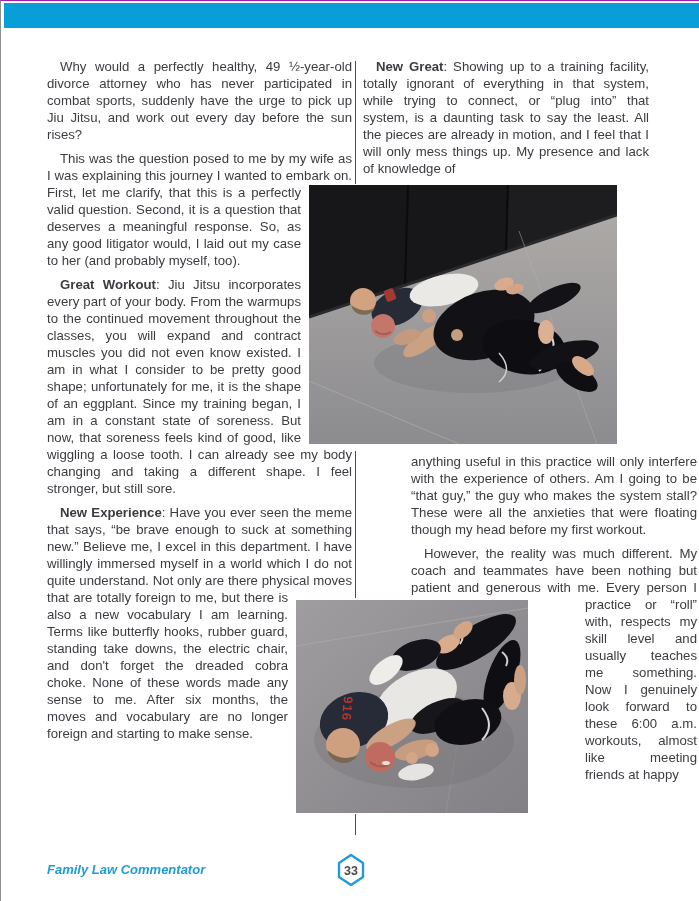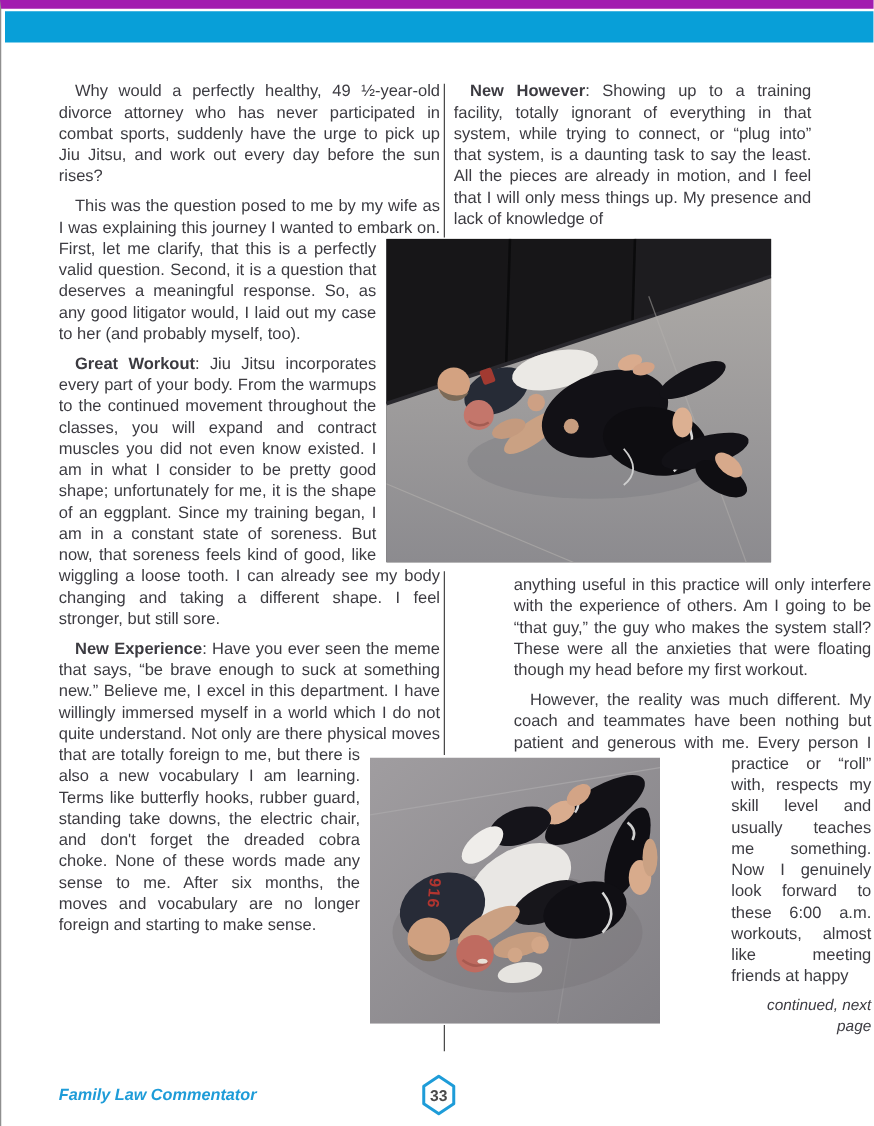--- a/index.html
+++ b/index.html
@@ -1,19 +1,19 @@
 <!DOCTYPE html>
 <html style="--accent: #089fd8; --footer_accent: #1e9cd8; --body_text: #3c3b41; --divider: #4a4a4a;"><head>
 <meta charset="utf-8">
 <style>
   html,body { margin:0; padding:0; background:#fff; }
   .page {
     position:relative; width:699px; height:901px; background:#fff;
     font-family:"Liberation Sans", sans-serif; overflow:hidden;
-    border-left:1px solid #8f8f8f; border-top:7px solid #a21caf; box-sizing:border-box;
+    border-left:1px solid #8f8f8f; border-top:1px solid #a21caf; box-sizing:border-box;
   }
   .top-bar { position:absolute; left:3px; right:0; top:2px; height:25px;
     background:var(--accent,#089fd8); }
 
   .textcol { position:absolute; font-size:13.2px; line-height:17px;
     color:var(--body_text,#3c3b41); text-align:justify; }
   .textcol p { margin:0 0 7px 0; text-indent:13px; }
   .textcol p.noindent { text-indent:0; }
   .lead { font-weight:bold; }
 
@@ -63,29 +63,28 @@
     <div class="sp spB"></div>
     <div class="sp spC"></div>
     <div class="sp spD"></div>
     <p><b class="lead"></b><span>Why would a perfectly healthy, 49 ½-year-old divorce attorney who has never participated in combat sports, suddenly have the urge to pick up Jiu Jitsu, and work out every day before the sun rises?</span></p>
     <p><b class="lead"></b><span>This was the question posed to me by my wife as I was explaining this journey I wanted to embark on. First, let me clarify, that this is a perfectly valid question. Second, it is a question that deserves a meaningful response. So, as any good litigator would, I laid out my case to her (and probably myself, too).</span></p>
     <p><b class="lead">Great Workout</b><span>: Jiu Jitsu incorporates every part of your body. From the warmups to the continued movement throughout the classes, you will expand and contract muscles you did not even know existed. I am in what I consider to be pretty good shape; unfortunately for me, it is the shape of an eggplant. Since my training began, I am in a constant state of soreness. But now, that soreness feels kind of good, like wiggling a loose tooth. I can already see my body changing and taking a different shape. I feel stronger, but still sore.</span></p>
     <p><b class="lead">New Experience</b><span>: Have you ever seen the meme that says, “be brave enough to suck at something new.” Believe me, I excel in this department. I have willingly immersed myself in a world which I do not quite understand. Not only are there physical moves that are totally foreign to me, but there is also a new vocabulary I am learning. Terms like butterfly hooks, rubber guard, standing take downs, the electric chair, and don't forget the dreaded cobra choke. None of these words made any sense to me. After six months, the moves and vocabulary are no longer foreign and starting to make sense.</span></p>
   </div>
 
   <div class="textcol rcol1">
-    <p><b class="lead">New However</b><span>: Showing up to a training facility, totally ignorant of everything in that system, while trying to connect, or “plug into” that system, is a daunting task to say the least. All the pieces are already in motion, and I feel that I will only mess things up. My presence and lack of knowledge of</span></p>
+    <p><b class="lead">New Great</b><span>: Showing up to a training facility, totally ignorant of everything in that system, while trying to connect, or “plug into” that system, is a daunting task to say the least. All the pieces are already in motion, and I feel that I will only mess things up. My presence and lack of knowledge of</span></p>
   </div>
 
   <div class="textcol rcol2">
     <div class="sp spE"></div>
     <div class="sp spF"></div>
     <p class="noindent">anything useful in this practice will only interfere with the experience of others. Am I going to be “that guy,” the guy who makes the system stall? These were all the anxieties that were floating though my head before my first workout.</p>
     <p>However, the reality was much different. My coach and teammates have been nothing but patient and generous with me. Every person I practice or “roll” with, respects my skill level and usually teaches me something. Now I genuinely look forward to these 6:00 a.m. workouts, almost like meeting friends at happy</p>
-    <p class="continued">continued, next page</p>
   </div>
 
   <figure class="photo1">
     <svg width="308" height="259" viewBox="0 0 308 259" xmlns="http://www.w3.org/2000/svg">
       <defs>
         <linearGradient id="mat1" x1="0" y1="0" x2="0" y2="1">
           <stop offset="0" stop-color="#aca9a6"></stop>
             <stop offset="1" stop-color="#8c8b8f"></stop>
         </linearGradient>
       </defs>

